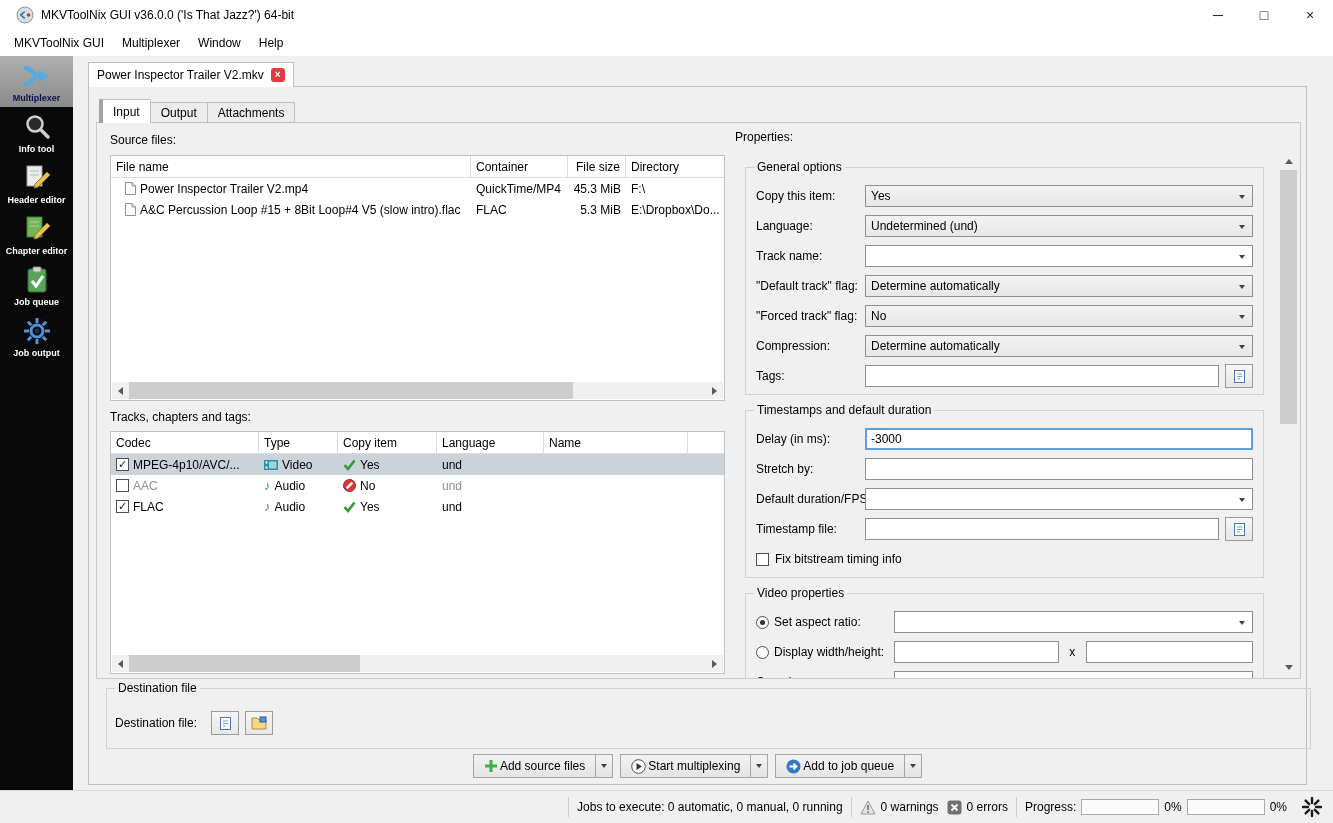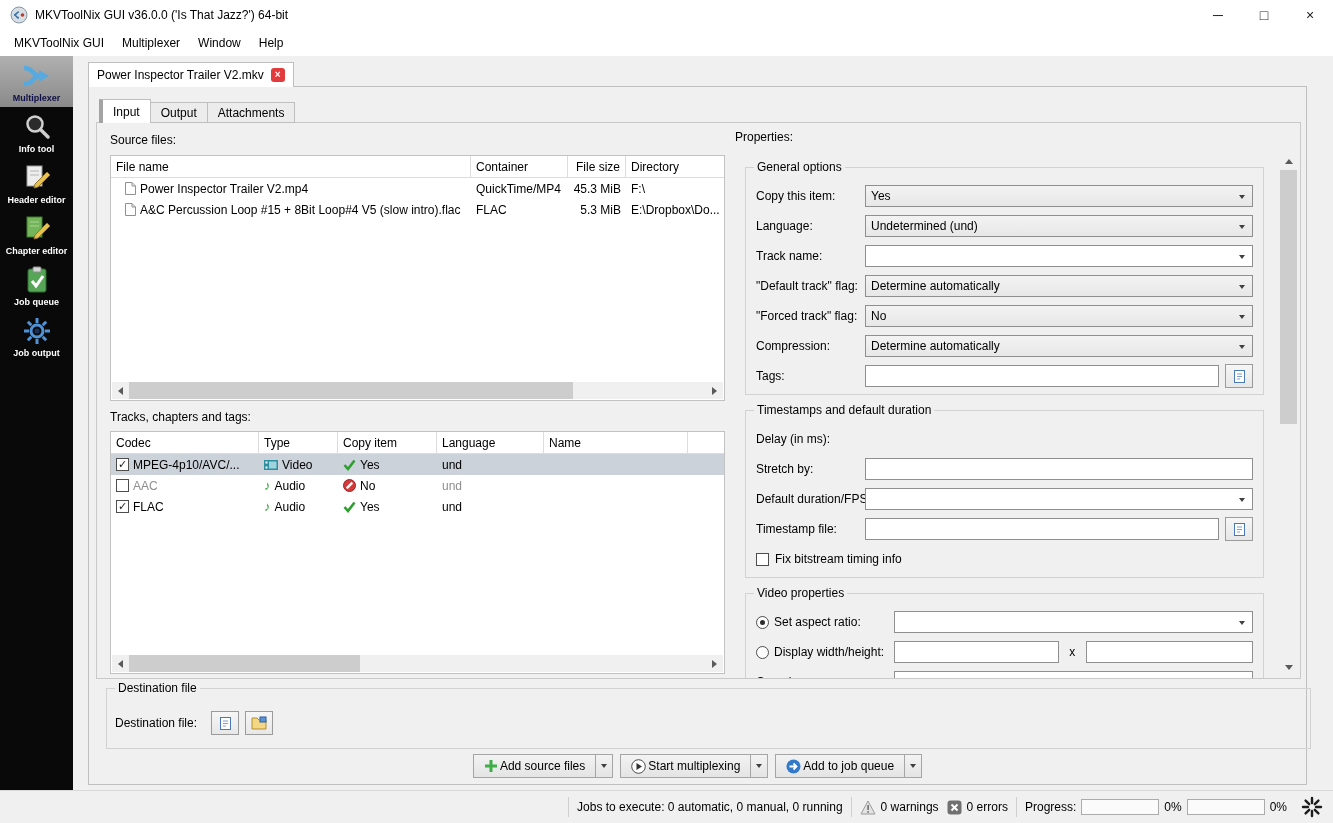--- a/index.html
+++ b/index.html
@@ -1,20 +1,20 @@
 <!DOCTYPE html>
 <html><head>
 <meta charset="utf-8">
 <style>
 *{margin:0;padding:0;box-sizing:border-box}
 html,body{width:1333px;height:823px}
 body{position:relative;font-family:"Liberation Sans","DejaVu Sans",sans-serif;font-size:12px;color:#000;background:#f0f0f0;overflow:hidden}
 svg{display:block}
 
-.titlebar{position:absolute;left:0;top:0;width:1333px;height:30px;background:#fff;display:flex;align-items:center;padding-left:10px}
+.titlebar{position:absolute;left:0;top:0;width:1333px;height:30px;background:#fff;display:flex;align-items:center;padding-left:16px}
 .titlebar .ttl{margin-left:7px}
 .winbtns{margin-left:auto;display:flex;align-self:stretch}
 .winbtn{width:46px;display:flex;align-items:center;justify-content:center;font-size:14px;color:#222}
 
 .menubar{position:absolute;left:0;top:30px;width:1333px;height:26px;background:#fff;display:flex;align-items:stretch;padding-left:5px}
 .menuitem{display:flex;align-items:center;padding:0 9px}
 
 .sidebar{position:absolute;left:0;top:56px;width:73px;height:734px;background:#090909;display:flex;flex-direction:column}
 .sitem{height:51px;display:flex;flex-direction:column;align-items:center;justify-content:center;gap:2px}
 .sitem.active{background:linear-gradient(#b0b0b0,#8a8a8a)}
@@ -436,20 +436,21 @@
                   </svg>
                 </span>
               </div>
           </div>
         </div>
 
         <div class="groupbox" style="margin-top:15px">
           <span class="gbtitle">Timestamps and default duration</span>
           <div class="frow">
             <span class="flabel">Delay (in ms):</span>
+            <input class="tinput focus" value="-3000" style="">
           </div>
           <div class="frow">
             <span class="flabel">Stretch by:</span>
             <input class="tinput" value="" style="">
           </div>
           <div class="frow">
             <span class="flabel">Default duration/FPS:</span>
             <div class="combo editable">
                 <span></span>
                 <span class="car"></span>

